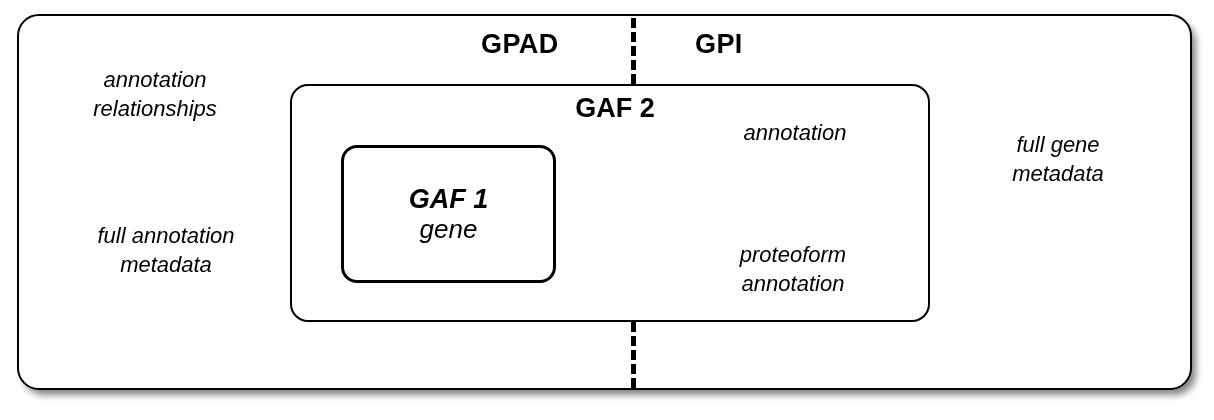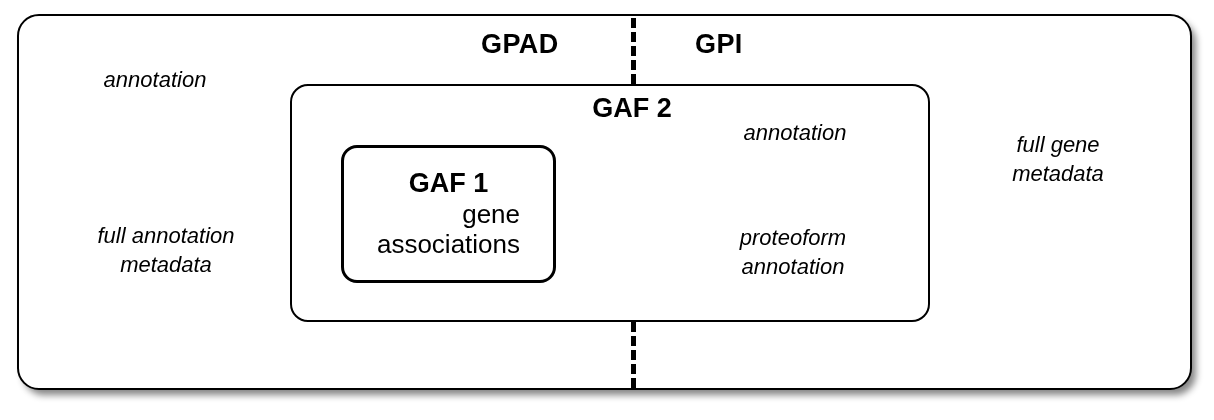--- a/index.html
+++ b/index.html
@@ -55,20 +55,21 @@
     width: 215px;
     height: 138px;
     box-sizing: border-box;
     border: 3px solid #000000;
     border-radius: 16px;
     background: #ffffff;
     display: flex;
     flex-direction: column;
     align-items: center;
     justify-content: center;
+    font-style: italic;
   }
 
   
   .divider {
     position: absolute;
     left: 631px;
     width: 0;
     border-left: 5px dashed #000000;
   }
   .divider-top {
@@ -103,27 +104,27 @@
     position: absolute;
     font-style: italic;
     font-size: 22px;
     line-height: 1.30;
     text-align: center;
     white-space: nowrap;
   }
   .note-left-top    { left: 40px;  top: 66px;  width: 230px; }
   .note-left-bottom { left: 46px;  top: 222px; width: 240px; }
   .note-mid-top     { left: 700px; top: 119px; width: 190px; }
-  .note-mid-bottom  { left: 693px; top: 224px; width: 200px; }
+  .note-mid-bottom  { left: 693px; top: 241px; width: 200px; }
   .note-right       { left: 958px; top: 131px; width: 200px; }
 
   
   .gaf2-label {
     position: absolute;
-    left: 472px;
+    left: 455px;
     top: 93px;
     width: 320px;
     text-align: center;
     font-weight: bold;
     font-size: 27px;
     white-space: nowrap;
   }
   .gaf1-title {
     font-weight: bold;
     font-size: 27px;
@@ -146,20 +147,21 @@
   <div class="outer-box"></div>
 
   <div class="hdr hdr-gpad">GPAD</div>
   <div class="hdr hdr-gpi">GPI</div>
 
   <div class="divider divider-top"></div>
   <div class="divider divider-bottom"></div>
 
   <div class="note note-left-top">
     <span class="line">annotation</span>
+    <span class="line">relationships</span>
   </div>
   <div class="note note-left-bottom">
     <span class="line">full annotation</span>
     <span class="line">metadata</span>
   </div>
 
   <div class="gaf2-box"></div>
   <div class="gaf2-label">GAF 2</div>
 
   <div class="note note-mid-top">
@@ -167,21 +169,20 @@
   </div>
   <div class="note note-mid-bottom">
     <span class="line">proteoform</span>
     <span class="line">annotation</span>
   </div>
 
   <div class="gaf1-box">
     <div class="gaf1-title">GAF 1</div>
     <div class="gaf1-sub">
       <span class="line">gene</span>
-      <span class="line">associations</span>
     </div>
   </div>
 
   <div class="note note-right">
     <span class="line">full gene</span>
     <span class="line">metadata</span>
   </div>
 
 </div>
 

